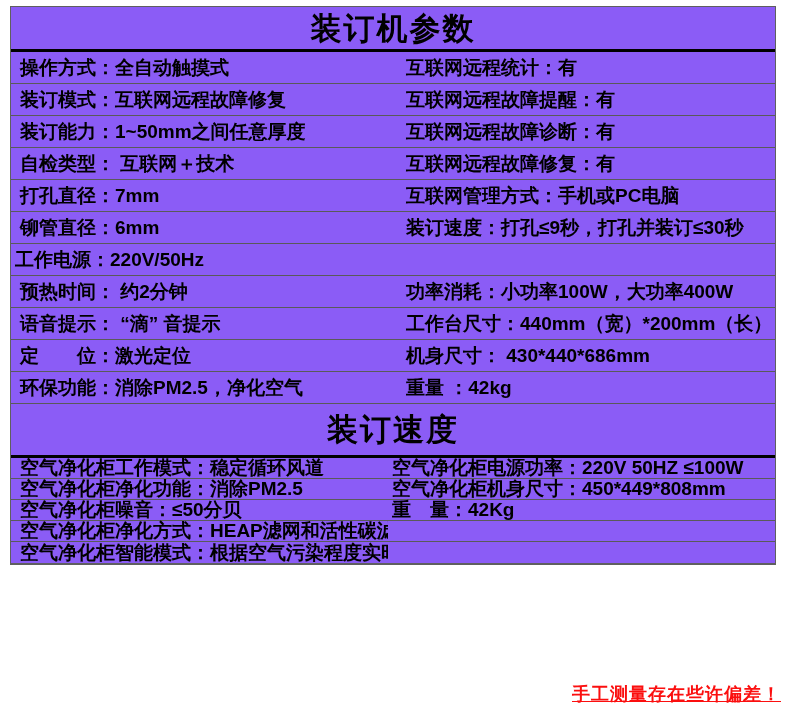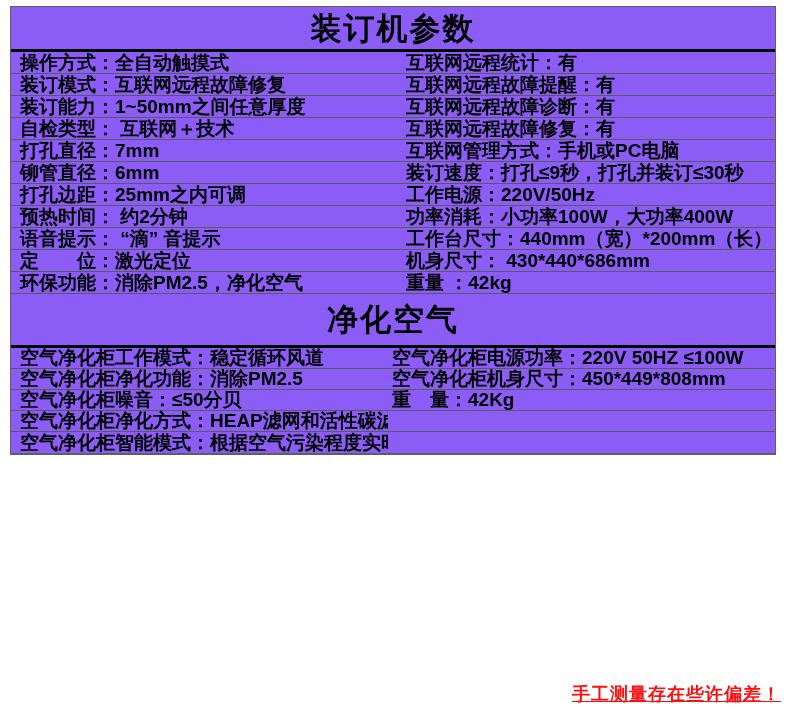--- a/index.html
+++ b/index.html
@@ -21,21 +21,21 @@
   .title-row.t1{height:45px;}
   .title-row.t2{height:54px;}
   .title-text{
     font-size:31px;font-weight:700;letter-spacing:2px;line-height:1;
   }
   .spec-row{
     display:flex;align-items:center;
     border-bottom:1px solid #5a5a5a;box-sizing:border-box;
     font-size:19px;font-weight:700;white-space:nowrap;
   }
-  .spec-row.r1{height:22px;}
+  .spec-row.r1{height:32px;}
   .spec-row.r2{height:21px;}
   .spec-row.last{border-bottom:none;}
   .cell{overflow:hidden;}
   .cell.left{flex:0 0 391px;padding-left:9px;box-sizing:border-box;}
   .cell.leftwide{flex:0 0 377px;padding-left:9px;box-sizing:border-box;}
   .cell.right{flex:1 1 auto;padding-left:4px;box-sizing:border-box;}
   .footnote{
     position:absolute;right:9px;top:682px;
     font-size:18px;font-weight:700;color:#fb0f0f;letter-spacing:1px;text-decoration:underline;
   }
@@ -67,42 +67,41 @@
   </div>
   <div class="spec-row r1">
     <div class="cell left">打孔直径：7mm</div>
     <div class="cell right">互联网管理方式：手机或PC电脑</div>
   </div>
   <div class="spec-row r1">
     <div class="cell left">铆管直径：6mm</div>
     <div class="cell right">装订速度：打孔≤9秒，打孔并装订≤30秒</div>
   </div>
   <div class="spec-row r1">
-    <div class="cell left">打孔边距：25mm之内可调</div>
     <div class="cell right">工作电源：220V/50Hz</div>
   </div>
   <div class="spec-row r1">
     <div class="cell left">预热时间： 约2分钟</div>
     <div class="cell right">功率消耗：小功率100W，大功率400W</div>
   </div>
   <div class="spec-row r1">
     <div class="cell left">语音提示： “滴” 音提示</div>
     <div class="cell right">工作台尺寸：440mm（宽）*200mm（长）</div>
   </div>
   <div class="spec-row r1">
     <div class="cell left">定　　位：激光定位</div>
     <div class="cell right">机身尺寸： 430*440*686mm</div>
   </div>
   <div class="spec-row r1">
     <div class="cell left">环保功能：消除PM2.5，净化空气</div>
     <div class="cell right">重量 ：42kg</div>
   </div>
 
   <div class="title-row t2">
-    <span class="title-text">净化空气</span>
+    <span class="title-text">装订速度</span>
   </div>
 
   <div class="spec-row r2">
     <div class="cell leftwide">空气净化柜工作模式：稳定循环风道</div>
     <div class="cell right">空气净化柜电源功率：220V 50HZ ≤100W</div>
   </div>
   <div class="spec-row r2">
     <div class="cell leftwide">空气净化柜净化功能：消除PM2.5</div>
     <div class="cell right">空气净化柜机身尺寸：450*449*808mm</div>
   </div>

